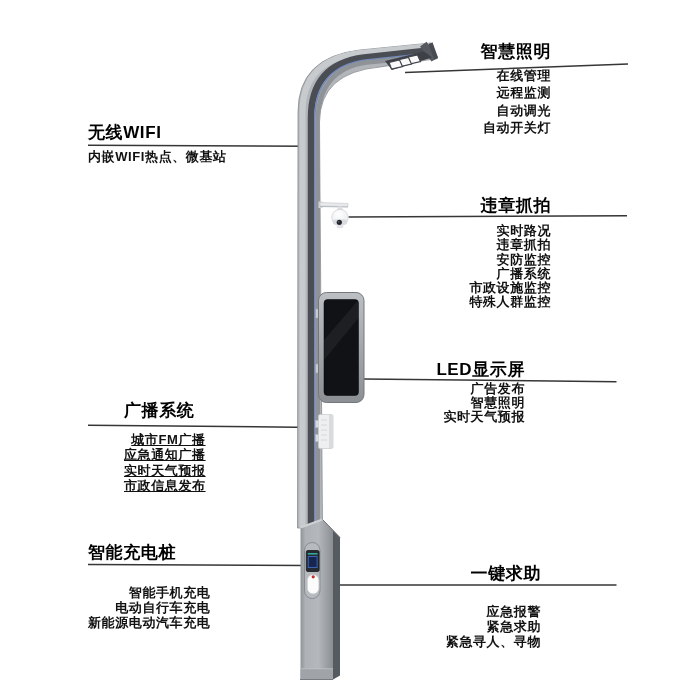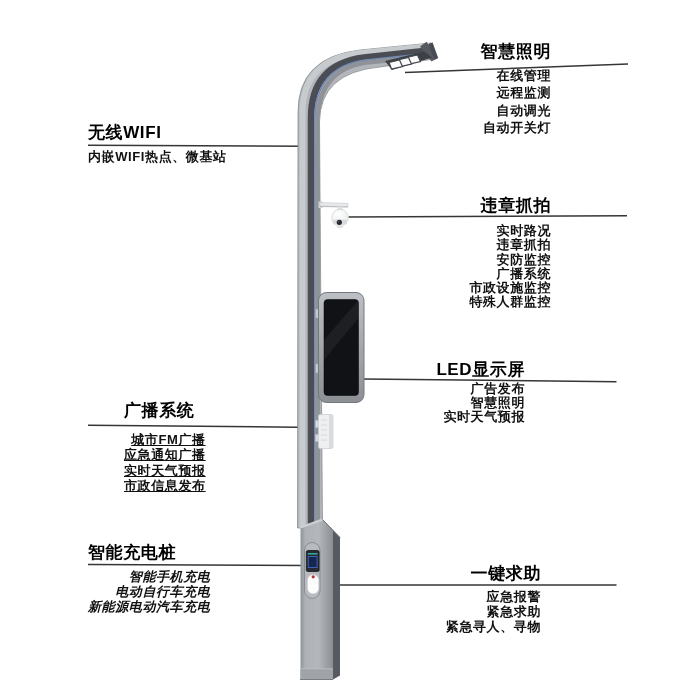--- a/index.html
+++ b/index.html
@@ -14,24 +14,24 @@
   .sec .t{
     display:block;font-size:17px;font-weight:700;letter-spacing:.6px;
     line-height:17px;color:#000;white-space:nowrap;
   }
   .sec .items{margin:0;padding:0;list-style:none;font-weight:600;
     font-size:13px;letter-spacing:.6px;color:#111;white-space:nowrap;text-align:right;}
   
   #sec-lighting  .items{margin-top:7px;line-height:17.4px;}
   #sec-video     .items{margin-top:10px;line-height:14.25px;}
   #sec-led       .items{margin-top:4px;line-height:14px;}
-  #sec-sos       .items{margin-top:7px;line-height:15.2px;}
+  #sec-sos       .items{margin-top:22px;line-height:15.2px;}
   #sec-wifi      .items{margin-top:8px;line-height:16px;}
   #sec-broadcast .items{margin-top:13px;line-height:15.3px;text-decoration:underline;}
-  #sec-charging  .items{margin-top:8px;line-height:15px;font-style:italic;}
+  #sec-charging  .items{margin-top:24px;line-height:15px;}
 </style>
 </head>
 <body>
 
 <div id="canvas">
 
   <svg id="pole-art" width="700" height="700" viewBox="0 0 700 700">
     <defs>
       <clipPath id="poleClip">
         <path d="M297.5,528 L298,112 Q298,57 360,50 L431,43 L437.5,58.5 L380,67 Q320,72.5 319.5,122 L322.5,528 Z"></path>

